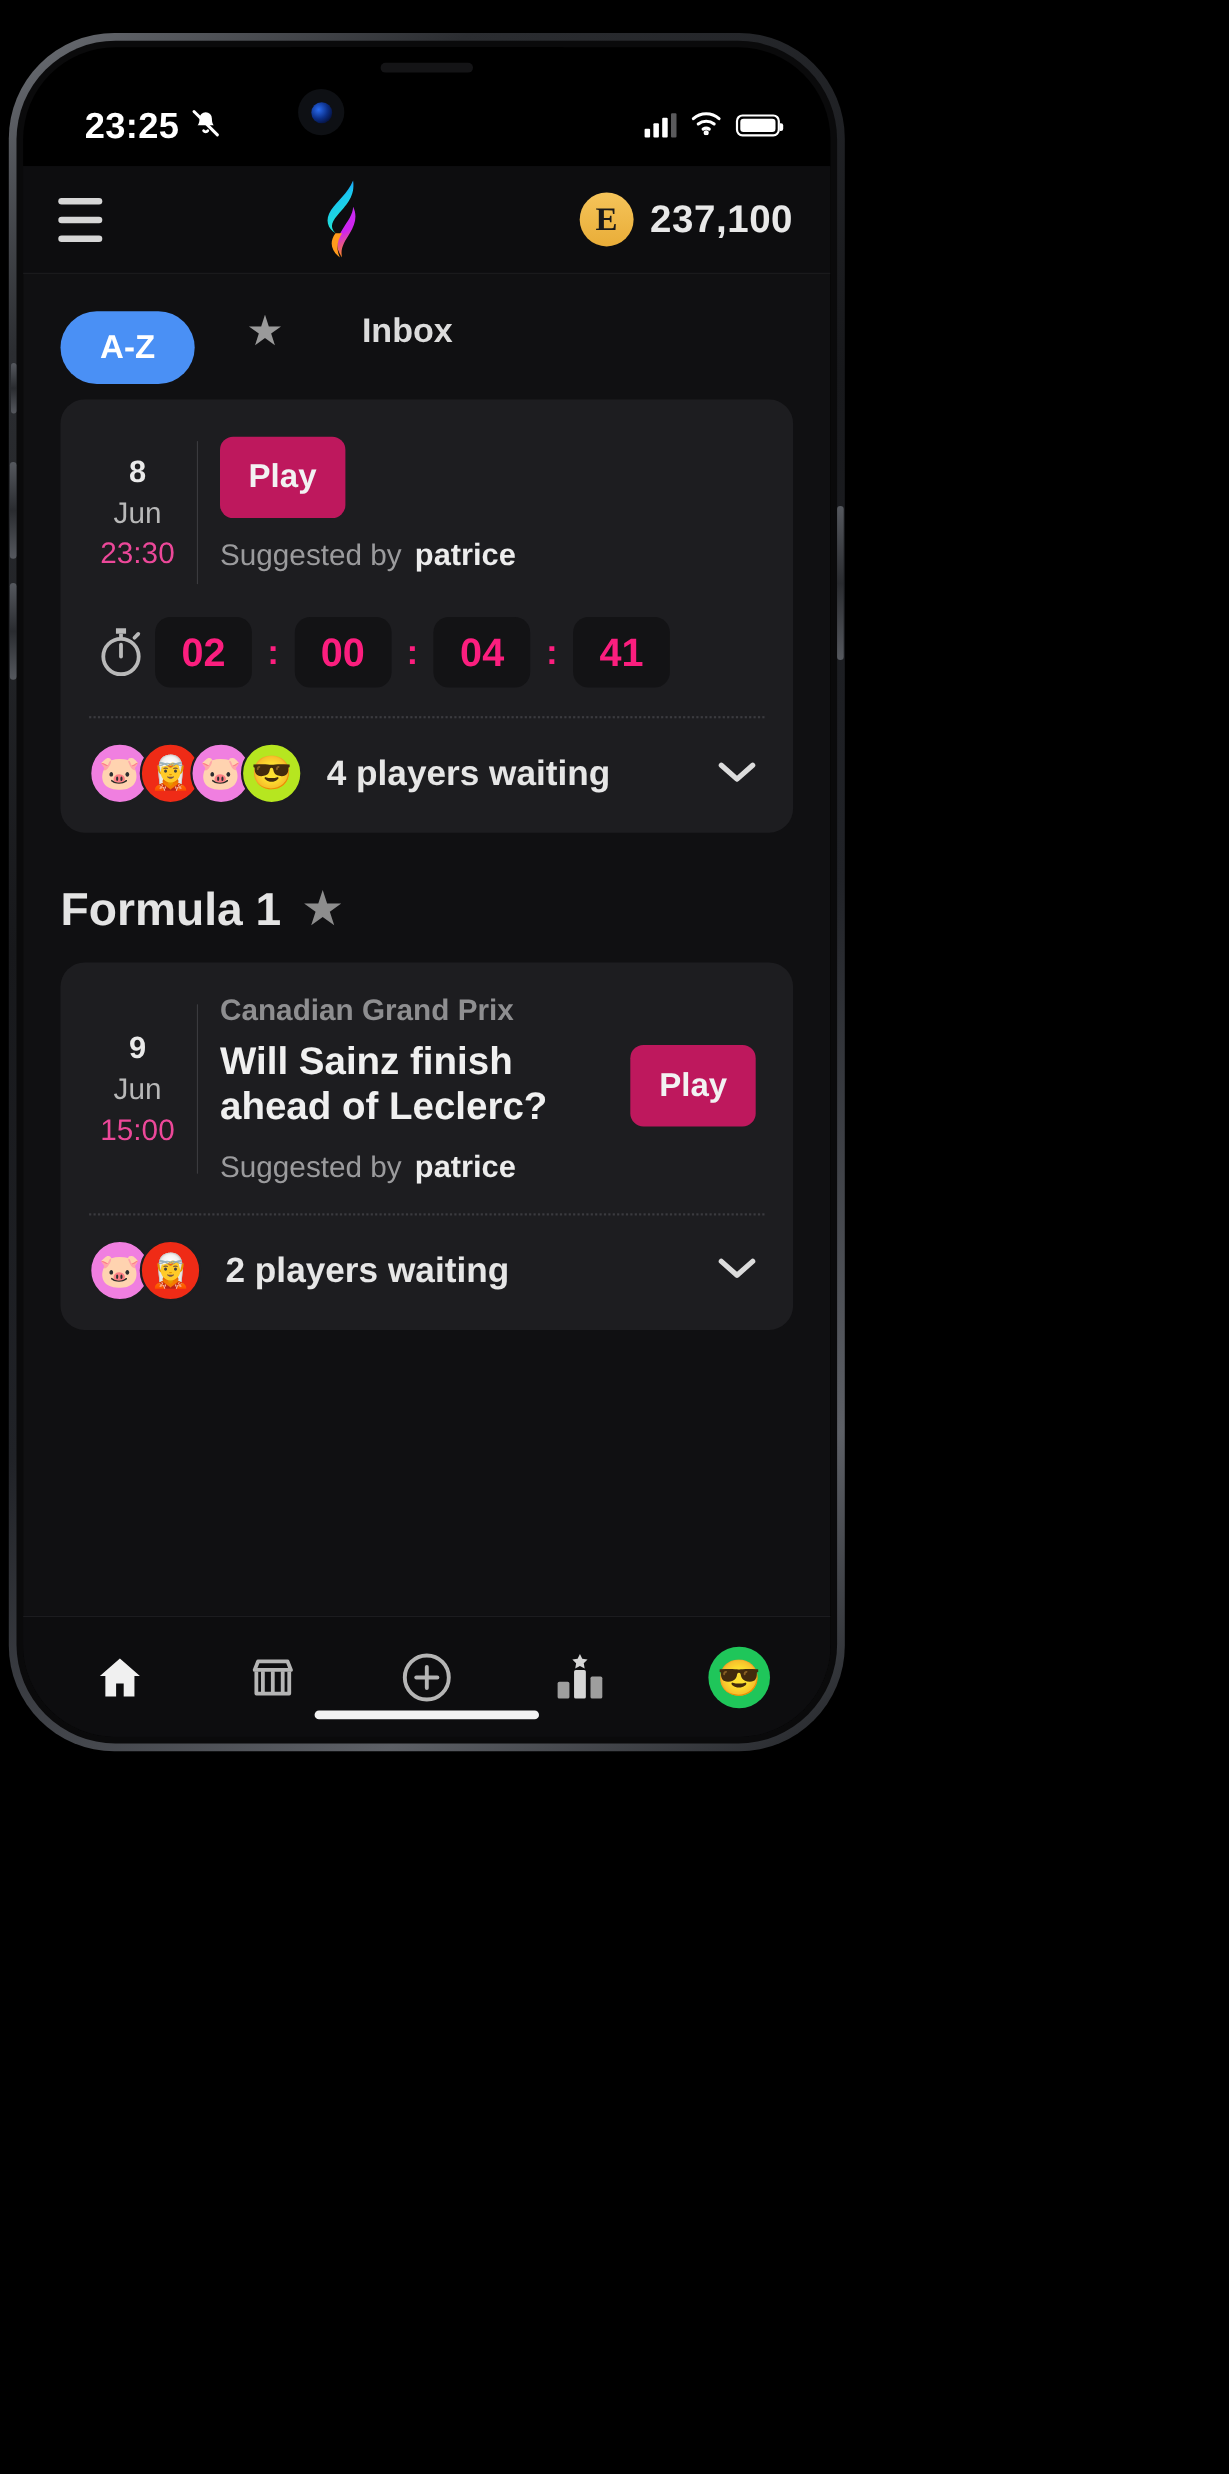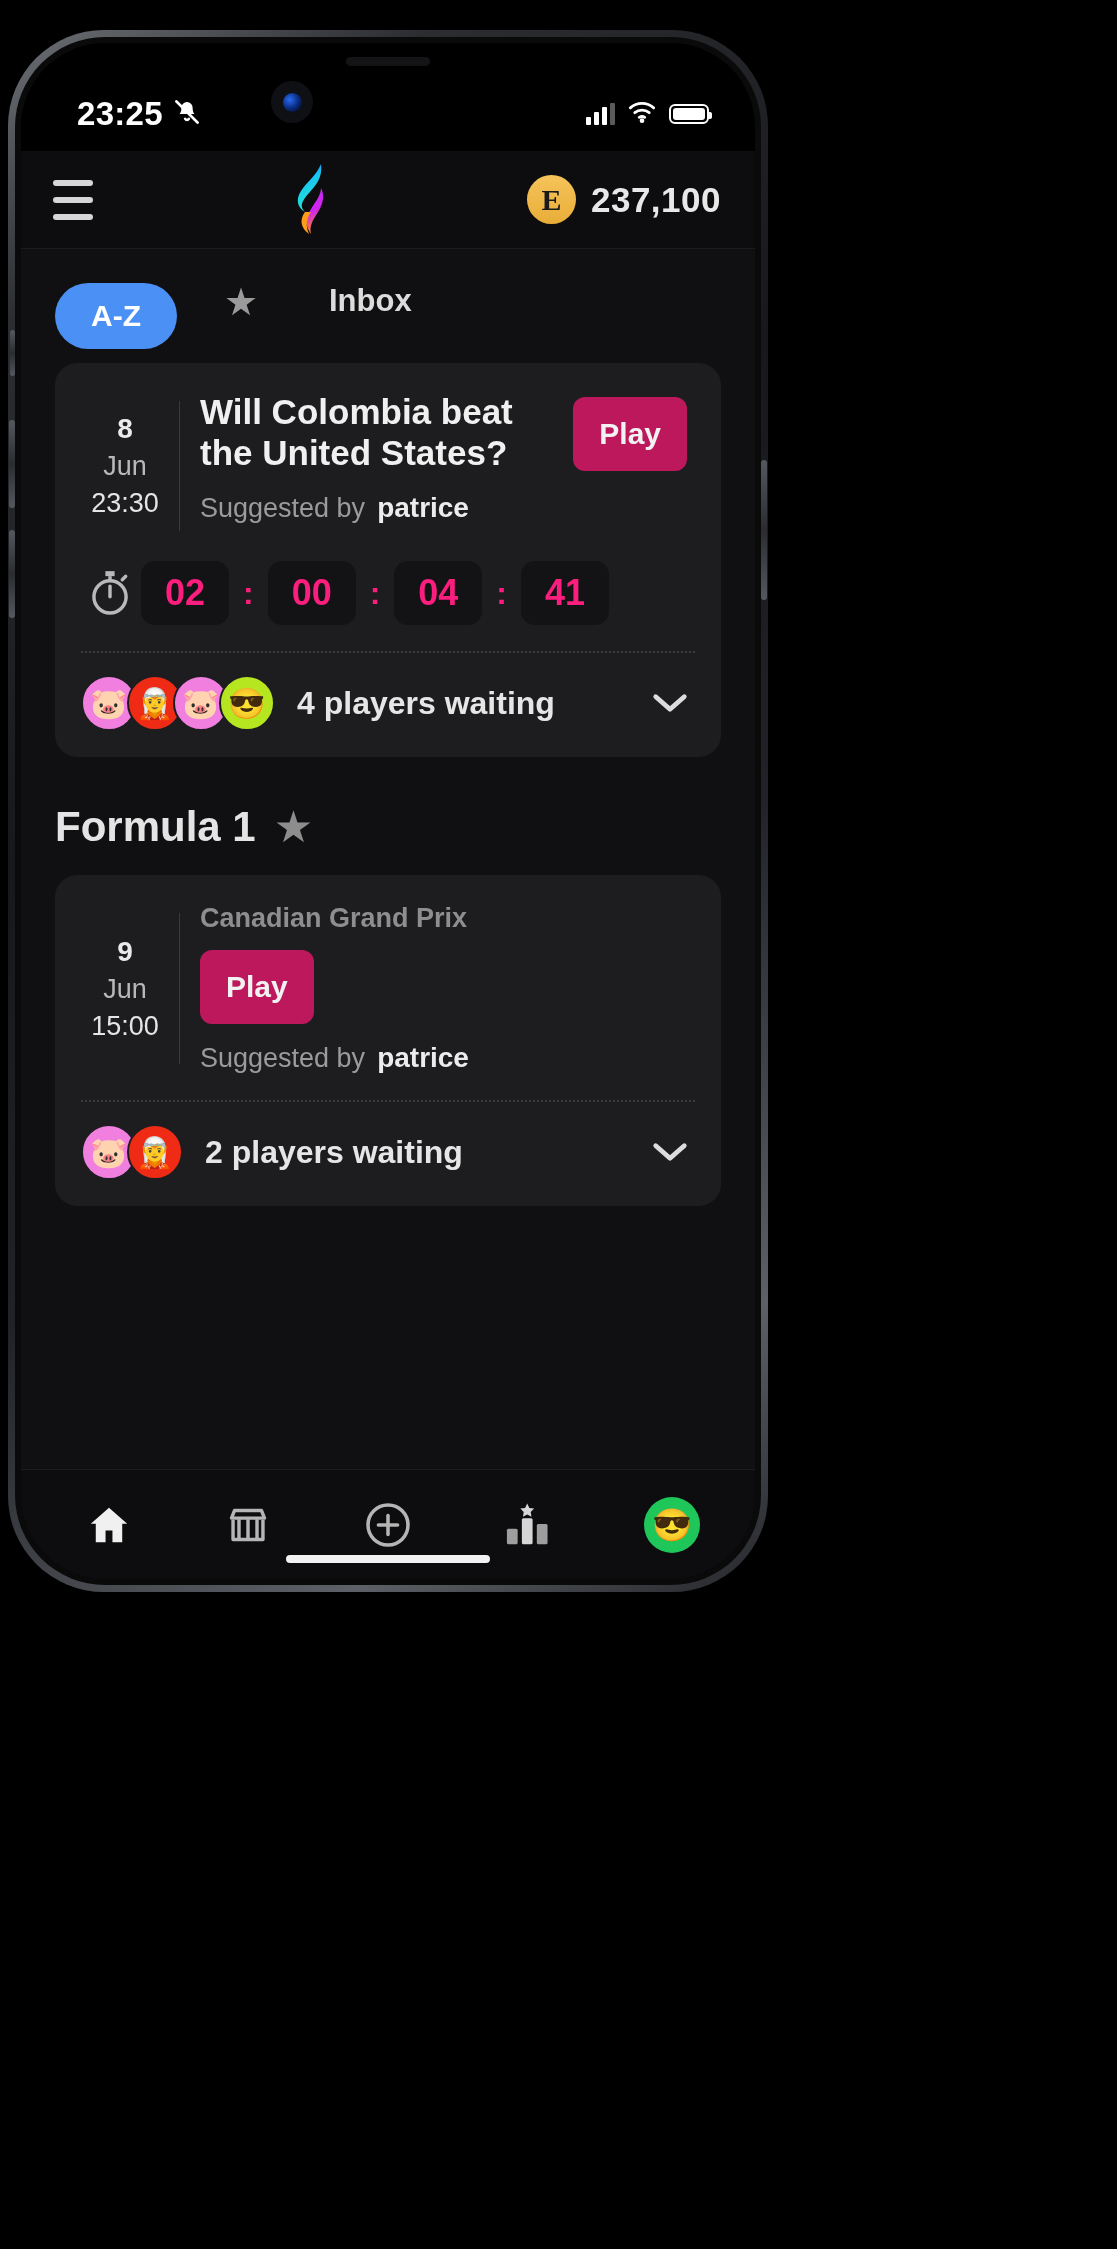--- a/index.html
+++ b/index.html
@@ -120,21 +120,21 @@
   .card { background:#1d1d20; border-radius:22px; padding:6px 0 0 0; margin-bottom:36px; }
 
   .card-top { display:flex; padding:22px 24px 0 24px; }
   .date-col {
     width:92px; flex:0 0 92px; text-align:center; color:#c9c9c9;
     display:flex; flex-direction:column; justify-content:center; gap:6px;
     padding:22px 0;
   }
   .d-day { font-size:28px; font-weight:bold; color:#eaeaea; }
   .d-mon { font-size:27px; color:#b8b8b8; }
-  .d-time { font-size:27px; color:#e5e5e5; }
+  .d-time { font-size:27px; color:#ec4899; }
   .vline { width:1px; background:#3a3a3e; margin:10px 20px 10px 8px; }
 
   .card-main { flex:1; min-width:0; padding-right:10px; }
   .league { font-size:27px; color:#8e8e90; font-weight:bold; margin-bottom:10px; }
   .qrow { display:flex; align-items:flex-start; gap:16px; }
   .question { flex:1; font-size:35px; line-height:1.18; font-weight:bold; color:#f0f0f0; }
   .play {
     flex:0 0 auto; background:#be185d; color:#f2f2f2; font-size:30px; font-weight:bold;
     padding:20px 26px; border-radius:12px; cursor:pointer; margin-top:6px;
   }
@@ -280,21 +280,20 @@
             <div class="card">
               <div class="card-top">
                 <div class="date-col">
                   <span class="d-day">8</span>
                   <span class="d-mon">Jun</span>
                   <span class="d-time">23:30</span>
                 </div>
                 <div class="vline"></div>
                 <div class="card-main">
                   <div class="qrow">
-                    <div class="question">Will Colombia beat the United States?</div>
                     <div class="play">Play</div>
                   </div>
                   <div class="sugg">
                     <span>Suggested by</span><b>patrice</b>
                   </div>
                 </div>
               </div>
 
               <div class="timer-row">
                 <span class="stopwatch">
@@ -342,20 +341,21 @@
               <div class="card-top">
                 <div class="date-col">
                   <span class="d-day">9</span>
                   <span class="d-mon">Jun</span>
                   <span class="d-time">15:00</span>
                 </div>
                 <div class="vline"></div>
                 <div class="card-main">
                   <div class="league">Canadian Grand Prix</div>
                   <div class="qrow">
+                    <div class="question">Will Sainz finish ahead of Leclerc?</div>
                     <div class="play">Play</div>
                   </div>
                   <div class="sugg">
                     <span>Suggested by</span><b>patrice</b>
                   </div>
                 </div>
               </div>
 
               <div class="dashed" style="margin-top:26px"></div>
 

